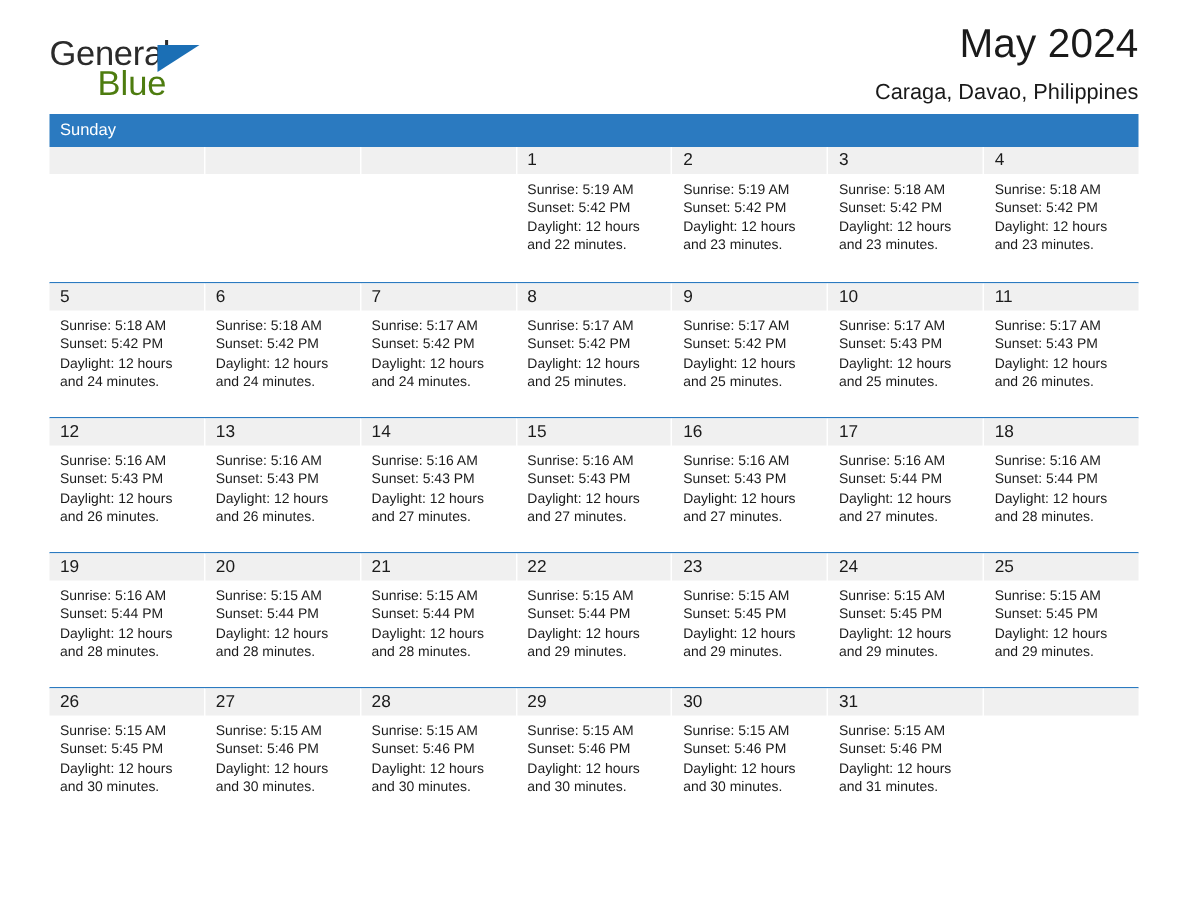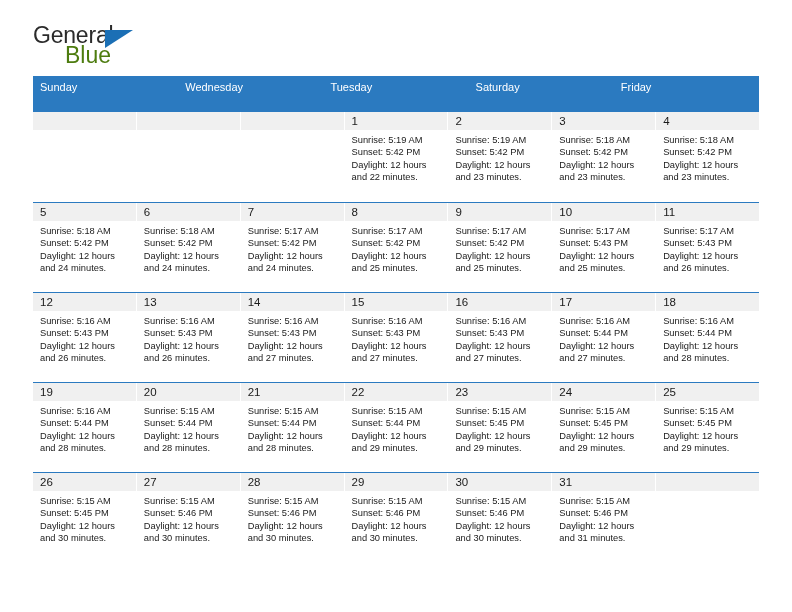--- a/index.html
+++ b/index.html
@@ -81,21 +81,22 @@
 
   
   .calendar {
     width: 726px;
     margin-top: 4px;
   }
 
   .weekday-row {
     display: flex;
     background: #2b7ac0;
-    height: 36px;
+    height: 22px;
+    flex-direction: column;
   }
   .weekday {
     flex: 1 1 0;
     color: #ffffff;
     font-size: 11px;
     line-height: 22px;
     padding-left: 7px;
     white-space: nowrap;
   }
 
@@ -138,20 +139,22 @@
 <div class="page">
 
   <div class="header">
     <div class="logo">
       <span class="logo-general">General</span>
       <span class="logo-tri"></span>
       <span class="logo-blue">Blue</span>
     </div>
 
     <div class="title-wrap">
+      <div class="cal-title">May 2024</div>
+      <div class="cal-subtitle">Caraga, Davao, Philippines</div>
     </div>
   </div>
 
   <div class="calendar">
     <div class="weekday-row" id="weekday-row">
         <div class="weekday">Sunday</div>
         <div class="weekday">Wednesday</div>
         <div class="weekday">Tuesday</div>
         <div class="weekday">Saturday</div>
         <div class="weekday">Friday</div>

